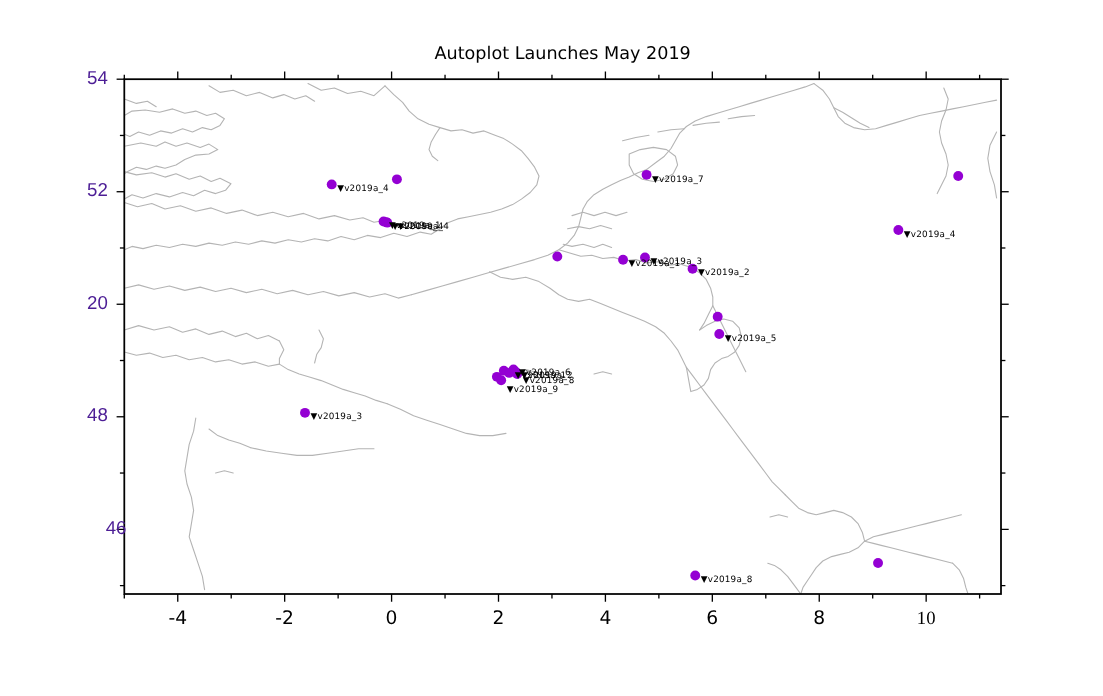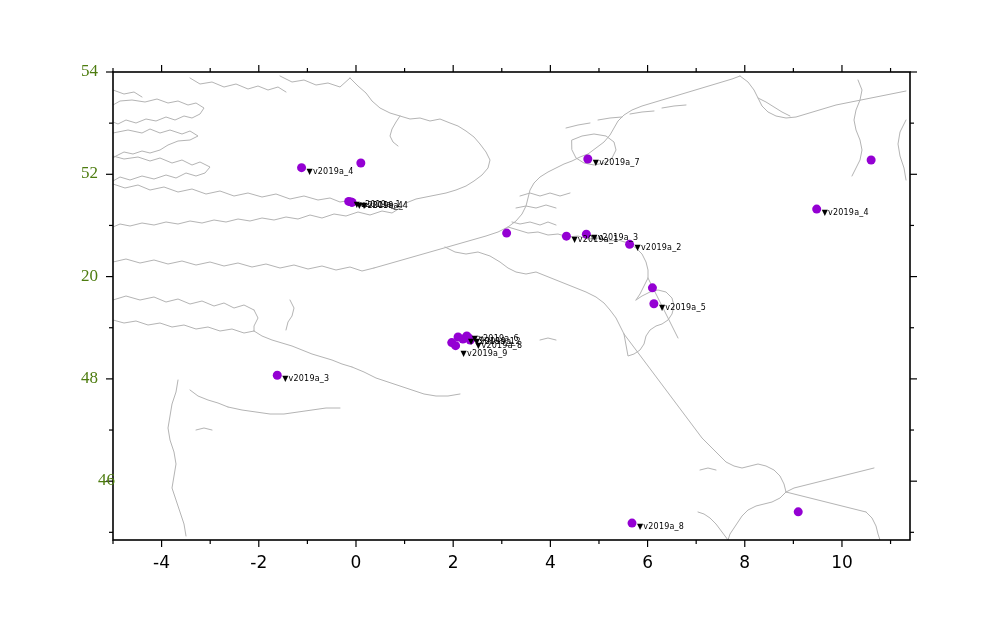--- a/index.html
+++ b/index.html
@@ -33,23 +33,23 @@
     white-space: nowrap;
   }
   #axes-svg {
     position: absolute;
     left: 0;
     top: 0;
   }
   .tick-label-y {
     position: absolute;
     font-size: 17px;
-    color: #4d7c0f;
+    color: #4c1d95;
     text-align: right;
-    font-family: Liberation Serif, serif;
+    font-family: Liberation Sans, sans-serif;
     white-space: nowrap;
   }
   .tick-label-x {
     position: absolute;
     font-size: 17px;
     color: #000000;
     text-align: center;
     font-family: "DejaVu Sans", sans-serif;
     white-space: nowrap;
   }
@@ -61,20 +61,21 @@
     white-space: nowrap;
     letter-spacing: 0.2px;
     pointer-events: none;
   }
 </style>
 </head>
 <body>
 
 <div id="figure">
 
+  <div id="plot-title">Autoplot Launches May 2019</div>
 
   <svg id="axes-svg" width="1003" height="633">
 
     <defs>
       <clipPath id="axesClip">
         <rect x="113" y="72" width="797" height="468"></rect>
       </clipPath>
     </defs>
 
     <rect x="113" y="72" width="797" height="468" fill="#ffffff"></rect>
@@ -299,21 +300,21 @@
   </svg>
 
   <div id="label-layer">
       <div class="tick-label-x" style="left: 131.598px; top: 552px; width: 60px;">-4</div>
       <div class="tick-label-x" style="left: 228.793px; top: 552px; width: 60px;">-2</div>
       <div class="tick-label-x" style="left: 325.988px; top: 552px; width: 60px;">0</div>
       <div class="tick-label-x" style="left: 423.183px; top: 552px; width: 60px;">2</div>
       <div class="tick-label-x" style="left: 520.378px; top: 552px; width: 60px;">4</div>
       <div class="tick-label-x" style="left: 617.573px; top: 552px; width: 60px;">6</div>
       <div class="tick-label-x" style="left: 714.768px; top: 552px; width: 60px;">8</div>
-      <div class="tick-label-x" style="left: 811.963px; top: 552px; width: 60px;">10</div>
+      <div class="tick-label-x" style="left: 811.963px; top: 552px; width: 60px; font-family: Liberation Serif, serif;">10</div>
       <div class="tick-label-y" style="left: 50px; top: 470.18px; width: 65px;">46</div>
       <div class="tick-label-y" style="left: 33px; top: 367.885px; width: 65px;">48</div>
       <div class="tick-label-y" style="left: 33px; top: 265.59px; width: 65px;">20</div>
       <div class="tick-label-y" style="left: 33px; top: 163.295px; width: 65px;">52</div>
       <div class="tick-label-y" style="left: 33px; top: 61px; width: 65px;">54</div>
       <div class="point-label" style="left: 306.559px; top: 166.646px;">▼v2019a_4</div>
       <div class="point-label" style="left: 353.698px; top: 200.403px;">▼v2019a_1</div>
       <div class="point-label" style="left: 356.128px; top: 200.915px;">▼v2019a_4</div>
       <div class="point-label" style="left: 361.1px; top: 201.426px;">▼v2019a_4</div>
       <div class="point-label" style="left: 592.798px; top: 157.951px; text-align: right;">▼v2019a_7</div>

